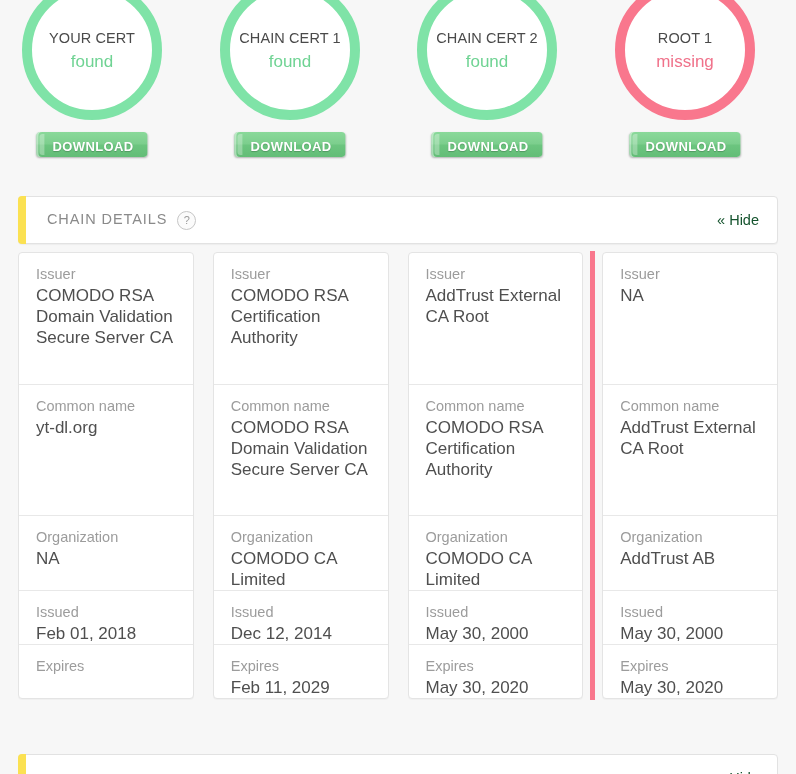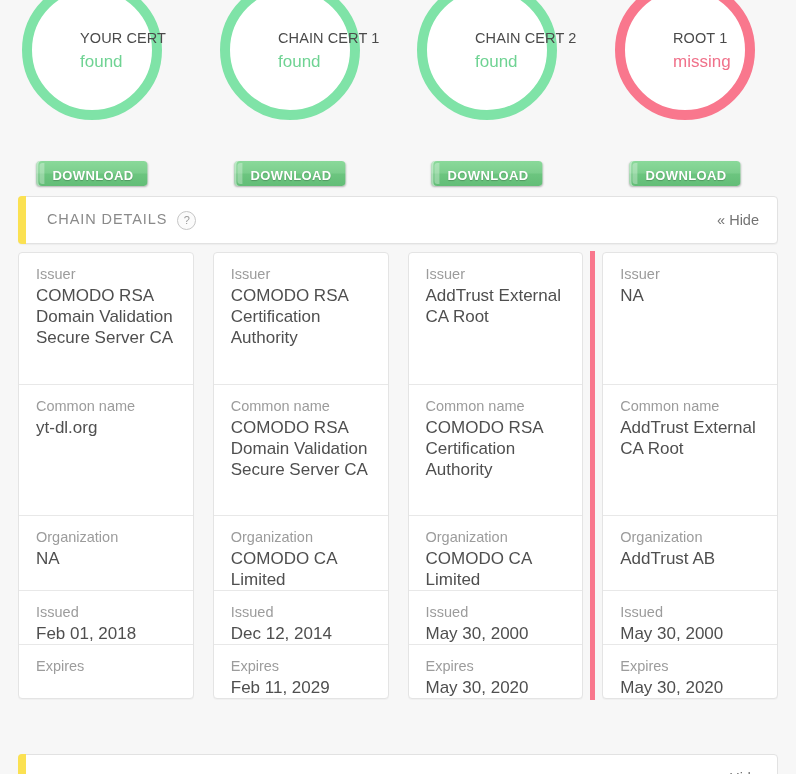--- a/index.html
+++ b/index.html
@@ -39,22 +39,21 @@
     background: #ffffff;
     box-sizing: content-box;
   }
   .cert-ring.missing { border-color: #f9778d; }
 
   .cert-ring-inner {
     position: absolute;
     left: 0; right: 0;
     top: 50%;
     transform: translateY(-50%);
-    text-align: left;
-    padding-left: 48px;
+    text-align: center;
   }
   .cert-title {
     font-size: 14.5px;
     color: #4a4a4a;
     letter-spacing: 0.1px;
     line-height: 17px;
     white-space: nowrap;
   }
   .cert-status {
     font-size: 17px;
@@ -62,21 +61,21 @@
     line-height: 17px;
     margin-top: 6px;
   }
   .cert-status.missing { color: #f0718a; }
 
   
   .dl-btn {
     position: absolute;
     left: 50%;
     transform: translateX(-50%);
-    top: 161px;
+    top: 132px;
     height: 25px;
     padding: 0 14px 0 16px;
     border: none;
     border-radius: 4px;
     background: linear-gradient(to bottom, #8ad99a 0%, #7cce8d 48%, #6cc57f 52%, #63bd77 100%);
     box-shadow: inset 2px 0 0 rgba(255,255,255,0.45),
                 0 1px 2px rgba(0,0,0,0.28);
     color: #ffffff;
     font-size: 13px;
     font-weight: bold;
@@ -140,21 +139,21 @@
     border: 1px solid #c6c6c6;
     border-radius: 50%;
     color: #9a9a9a;
     font-size: 11px;
     line-height: 1;
     background: #fbfbfb;
     cursor: pointer;
   }
   .hide-link {
     font-size: 14.5px;
-    color: #737373;
+    color: #14532d;
     text-decoration: none;
     cursor: pointer;
   }
 
   
   #chain-table {
     position: relative;
     margin: 8px 18px 0 18px;
     display: flex;
     gap: 19px;

